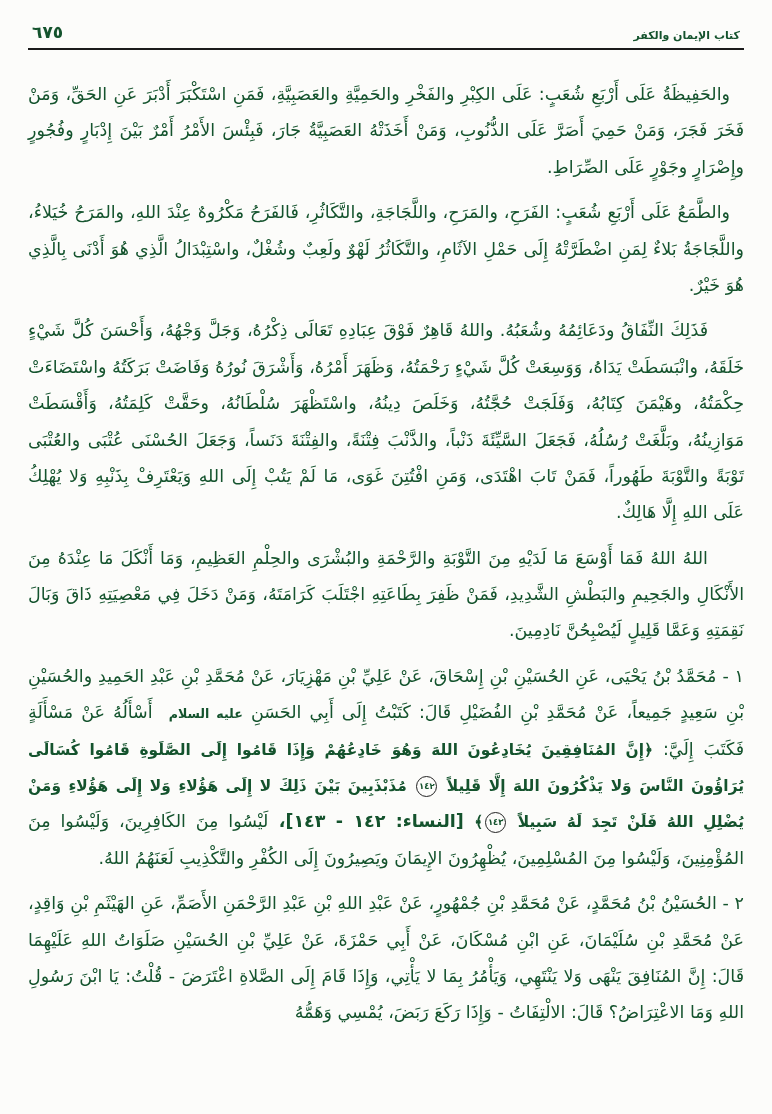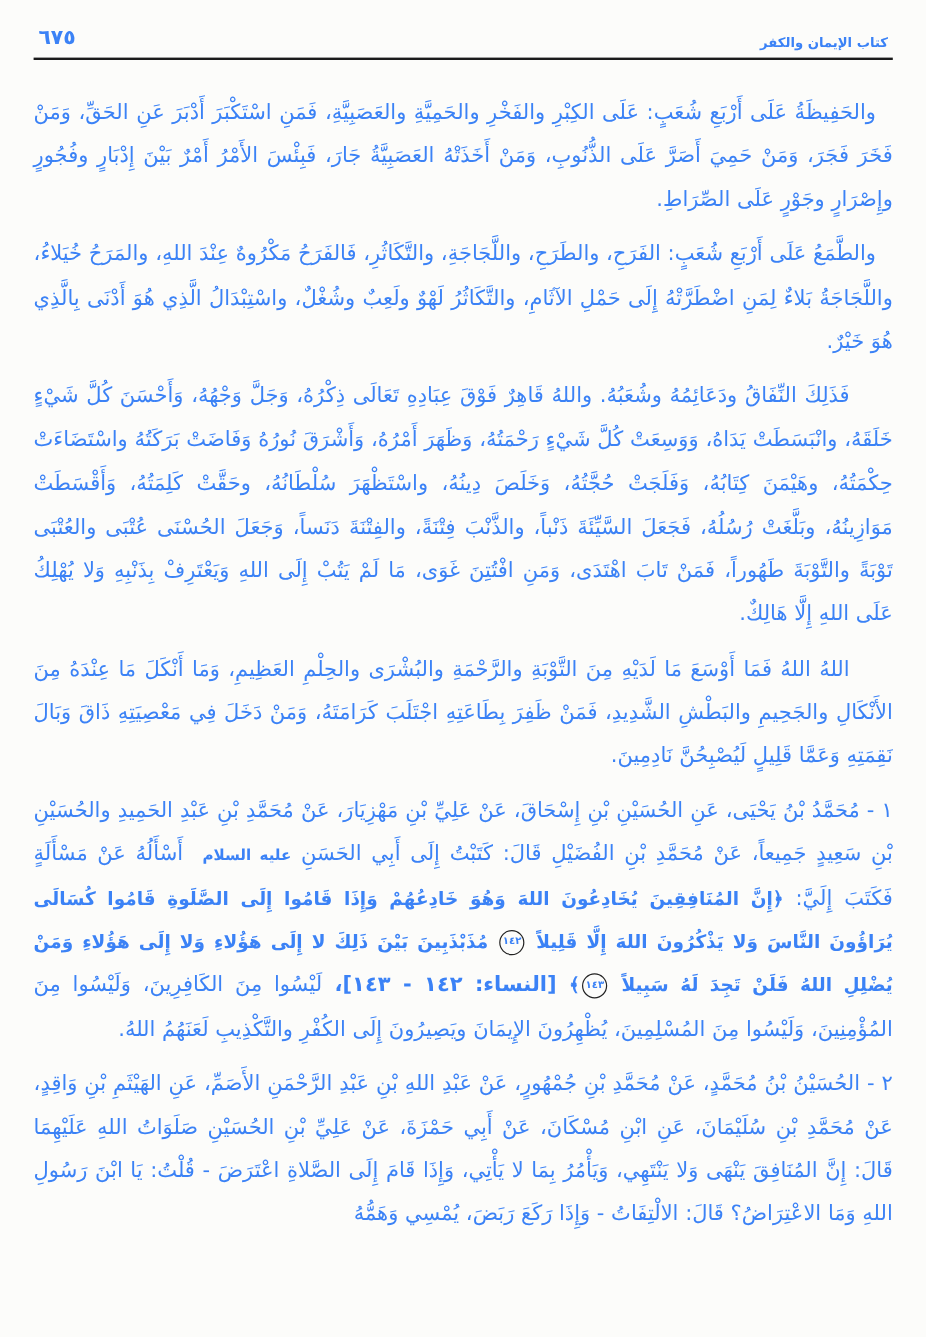--- a/index.html
+++ b/index.html
@@ -7,21 +7,21 @@
     padding: 0;
     background: #dcdcd6;
     font-family: "DejaVu Sans", sans-serif;
   }
   .page {
     position: relative;
     width: 772px;
     height: 1114px;
     margin: 0 auto;
     background: #fcfcfa;
-    color: #3b82f6;
+    color: #14532d;
     box-sizing: border-box;
     padding: 22px 28px 10px 28px;
     overflow: hidden;
     direction: rtl;
   }
   .page-header {
     display: flex;
     justify-content: space-between;
     align-items: flex-end;
     direction: ltr;
@@ -95,21 +95,21 @@
   <header class="page-header">
     <span class="page-number">٦٧٥</span>
     <span class="book-title">كتاب الإيمان والكفر</span>
   </header>
   <div class="header-rule"></div>
 
   <main class="body-text">
 
     <p class="para small-indent">والحَفِيظَةُ عَلَى أَرْبَعِ شُعَبٍ: عَلَى الكِبْرِ والفَخْرِ والحَمِيَّةِ والعَصَبِيَّةِ، فَمَنِ اسْتَكْبَرَ أَدْبَرَ عَنِ الحَقِّ، وَمَنْ فَخَرَ فَجَرَ، وَمَنْ حَمِيَ أَصَرَّ عَلَى الذُّنُوبِ، وَمَنْ أَخَذَتْهُ العَصَبِيَّةُ جَارَ، فَبِئْسَ الأَمْرُ أَمْرٌ بَيْنَ إِدْبَارٍ وفُجُورٍ وإِصْرَارٍ وجَوْرٍ عَلَى الصِّرَاطِ.</p>
 
-    <p class="para small-indent">والطَّمَعُ عَلَى أَرْبَعِ شُعَبٍ: الفَرَحِ، والطَرَحِ، واللَّجَاجَةِ، والتَّكَاثُرِ، فَالفَرَحُ مَكْرُوهٌ عِنْدَ اللهِ، والمَرَحُ خُيَلاءُ، واللَّجَاجَةُ بَلاءٌ لِمَنِ اضْطَرَّتْهُ إِلَى حَمْلِ الآثَامِ، والتَّكَاثُرُ لَهْوٌ ولَعِبٌ وشُغْلٌ، واسْتِبْدَالُ الَّذِي هُوَ أَدْنَى بِالَّذِي هُوَ خَيْرٌ.</p>
+    <p class="para small-indent">والطَّمَعُ عَلَى أَرْبَعِ شُعَبٍ: الفَرَحِ، والمَرَحِ، واللَّجَاجَةِ، والتَّكَاثُرِ، فَالفَرَحُ مَكْرُوهٌ عِنْدَ اللهِ، والمَرَحُ خُيَلاءُ، واللَّجَاجَةُ بَلاءٌ لِمَنِ اضْطَرَّتْهُ إِلَى حَمْلِ الآثَامِ، والتَّكَاثُرُ لَهْوٌ ولَعِبٌ وشُغْلٌ، واسْتِبْدَالُ الَّذِي هُوَ أَدْنَى بِالَّذِي هُوَ خَيْرٌ.</p>
 
     <p class="para indent">فَذَلِكَ النِّفَاقُ ودَعَائِمُهُ وشُعَبُهُ. واللهُ قَاهِرٌ فَوْقَ عِبَادِهِ تَعَالَى ذِكْرُهُ، وَجَلَّ وَجْهُهُ، وَأَحْسَنَ كُلَّ شَيْءٍ خَلَقَهُ، وانْبَسَطَتْ يَدَاهُ، وَوَسِعَتْ كُلَّ شَيْءٍ رَحْمَتُهُ، وَظَهَرَ أَمْرُهُ، وَأَشْرَقَ نُورُهُ وَفَاضَتْ بَرَكَتُهُ واسْتَضَاءَتْ حِكْمَتُهُ، وهَيْمَنَ كِتَابُهُ، وَفَلَجَتْ حُجَّتُهُ، وَخَلَصَ دِينُهُ، واسْتَظْهَرَ سُلْطَانُهُ، وحَقَّتْ كَلِمَتُهُ، وَأَقْسَطَتْ مَوَازِينُهُ، وبَلَّغَتْ رُسُلُهُ، فَجَعَلَ السَّيِّئَةَ ذَنْباً، والذَّنْبَ فِتْنَةً، والفِتْنَةَ دَنَساً، وَجَعَلَ الحُسْنَى عُتْبَى والعُتْبَى تَوْبَةً والتَّوْبَةَ طَهُوراً، فَمَنْ تَابَ اهْتَدَى، وَمَنِ افْتُتِنَ غَوَى، مَا لَمْ يَتُبْ إِلَى اللهِ وَيَعْتَرِفْ بِذَنْبِهِ وَلا يُهْلِكُ عَلَى اللهِ إِلَّا هَالِكٌ.</p>
 
     <p class="para indent">اللهُ اللهُ فَمَا أَوْسَعَ مَا لَدَيْهِ مِنَ التَّوْبَةِ والرَّحْمَةِ والبُشْرَى والحِلْمِ العَظِيمِ، وَمَا أَنْكَلَ مَا عِنْدَهُ مِنَ الأَنْكَالِ والجَحِيمِ والبَطْشِ الشَّدِيدِ، فَمَنْ ظَفِرَ بِطَاعَتِهِ اجْتَلَبَ كَرَامَتَهُ، وَمَنْ دَخَلَ فِي مَعْصِيَتِهِ ذَاقَ وَبَالَ نَقِمَتِهِ وَعَمَّا قَلِيلٍ لَيُصْبِحُنَّ نَادِمِينَ.</p>
 
     <p class="para">
       <span>١ - مُحَمَّدُ بْنُ يَحْيَى، عَنِ الحُسَيْنِ بْنِ إِسْحَاقَ، عَنْ عَلِيِّ بْنِ مَهْزِيَارَ، عَنْ مُحَمَّدِ بْنِ عَبْدِ الحَمِيدِ والحُسَيْنِ بْنِ سَعِيدٍ جَمِيعاً، عَنْ مُحَمَّدِ بْنِ الفُضَيْلِ قَالَ: كَتَبْتُ إِلَى أَبِي الحَسَنِ </span><span class="honorific">عليه السلام</span><span> أَسْأَلُهُ عَنْ مَسْأَلَةٍ فَكَتَبَ إِلَيَّ: </span><span class="quran aya-bracket">﴿</span><span class="quran">إِنَّ المُنَافِقِينَ يُخَادِعُونَ اللهَ وَهُوَ خَادِعُهُمْ وَإِذَا قَامُوا إِلَى الصَّلَوةِ قَامُوا كُسَالَى يُرَاؤُونَ النَّاسَ وَلا يَذْكُرُونَ اللهَ إِلَّا قَلِيلاً </span><span class="aya-num">١٤٢</span><span class="quran"> مُذَبْذَبِينَ بَيْنَ ذَلِكَ لا إِلَى هَؤُلاءِ وَلا إِلَى هَؤُلاءِ وَمَنْ يُضْلِلِ اللهُ فَلَنْ تَجِدَ لَهُ سَبِيلاً </span><span class="aya-num">١٤٣</span><span class="quran aya-bracket">﴾</span><span class="verse-ref"> [النساء: ١٤٢ - ١٤٣]، </span><span>لَيْسُوا مِنَ الكَافِرِينَ، وَلَيْسُوا مِنَ المُؤْمِنِينَ، وَلَيْسُوا مِنَ المُسْلِمِينَ، يُظْهِرُونَ الإِيمَانَ ويَصِيرُونَ إِلَى الكُفْرِ والتَّكْذِيبِ لَعَنَهُمُ اللهُ.</span>
     </p>
 
     <p class="para">٢ - الحُسَيْنُ بْنُ مُحَمَّدٍ، عَنْ مُحَمَّدِ بْنِ جُمْهُورٍ، عَنْ عَبْدِ اللهِ بْنِ عَبْدِ الرَّحْمَنِ الأَصَمِّ، عَنِ الهَيْثَمِ بْنِ وَاقِدٍ، عَنْ مُحَمَّدِ بْنِ سُلَيْمَانَ، عَنِ ابْنِ مُسْكَانَ، عَنْ أَبِي حَمْزَةَ، عَنْ عَلِيِّ بْنِ الحُسَيْنِ صَلَوَاتُ اللهِ عَلَيْهِمَا قَالَ: إِنَّ المُنَافِقَ يَنْهَى وَلا يَنْتَهِي، وَيَأْمُرُ بِمَا لا يَأْتِي، وَإِذَا قَامَ إِلَى الصَّلاةِ اعْتَرَضَ - قُلْتُ: يَا ابْنَ رَسُولِ اللهِ وَمَا الاعْتِرَاضُ؟ قَالَ: الالْتِفَاتُ - وَإِذَا رَكَعَ رَبَضَ، يُمْسِي وَهَمُّهُ</p>

